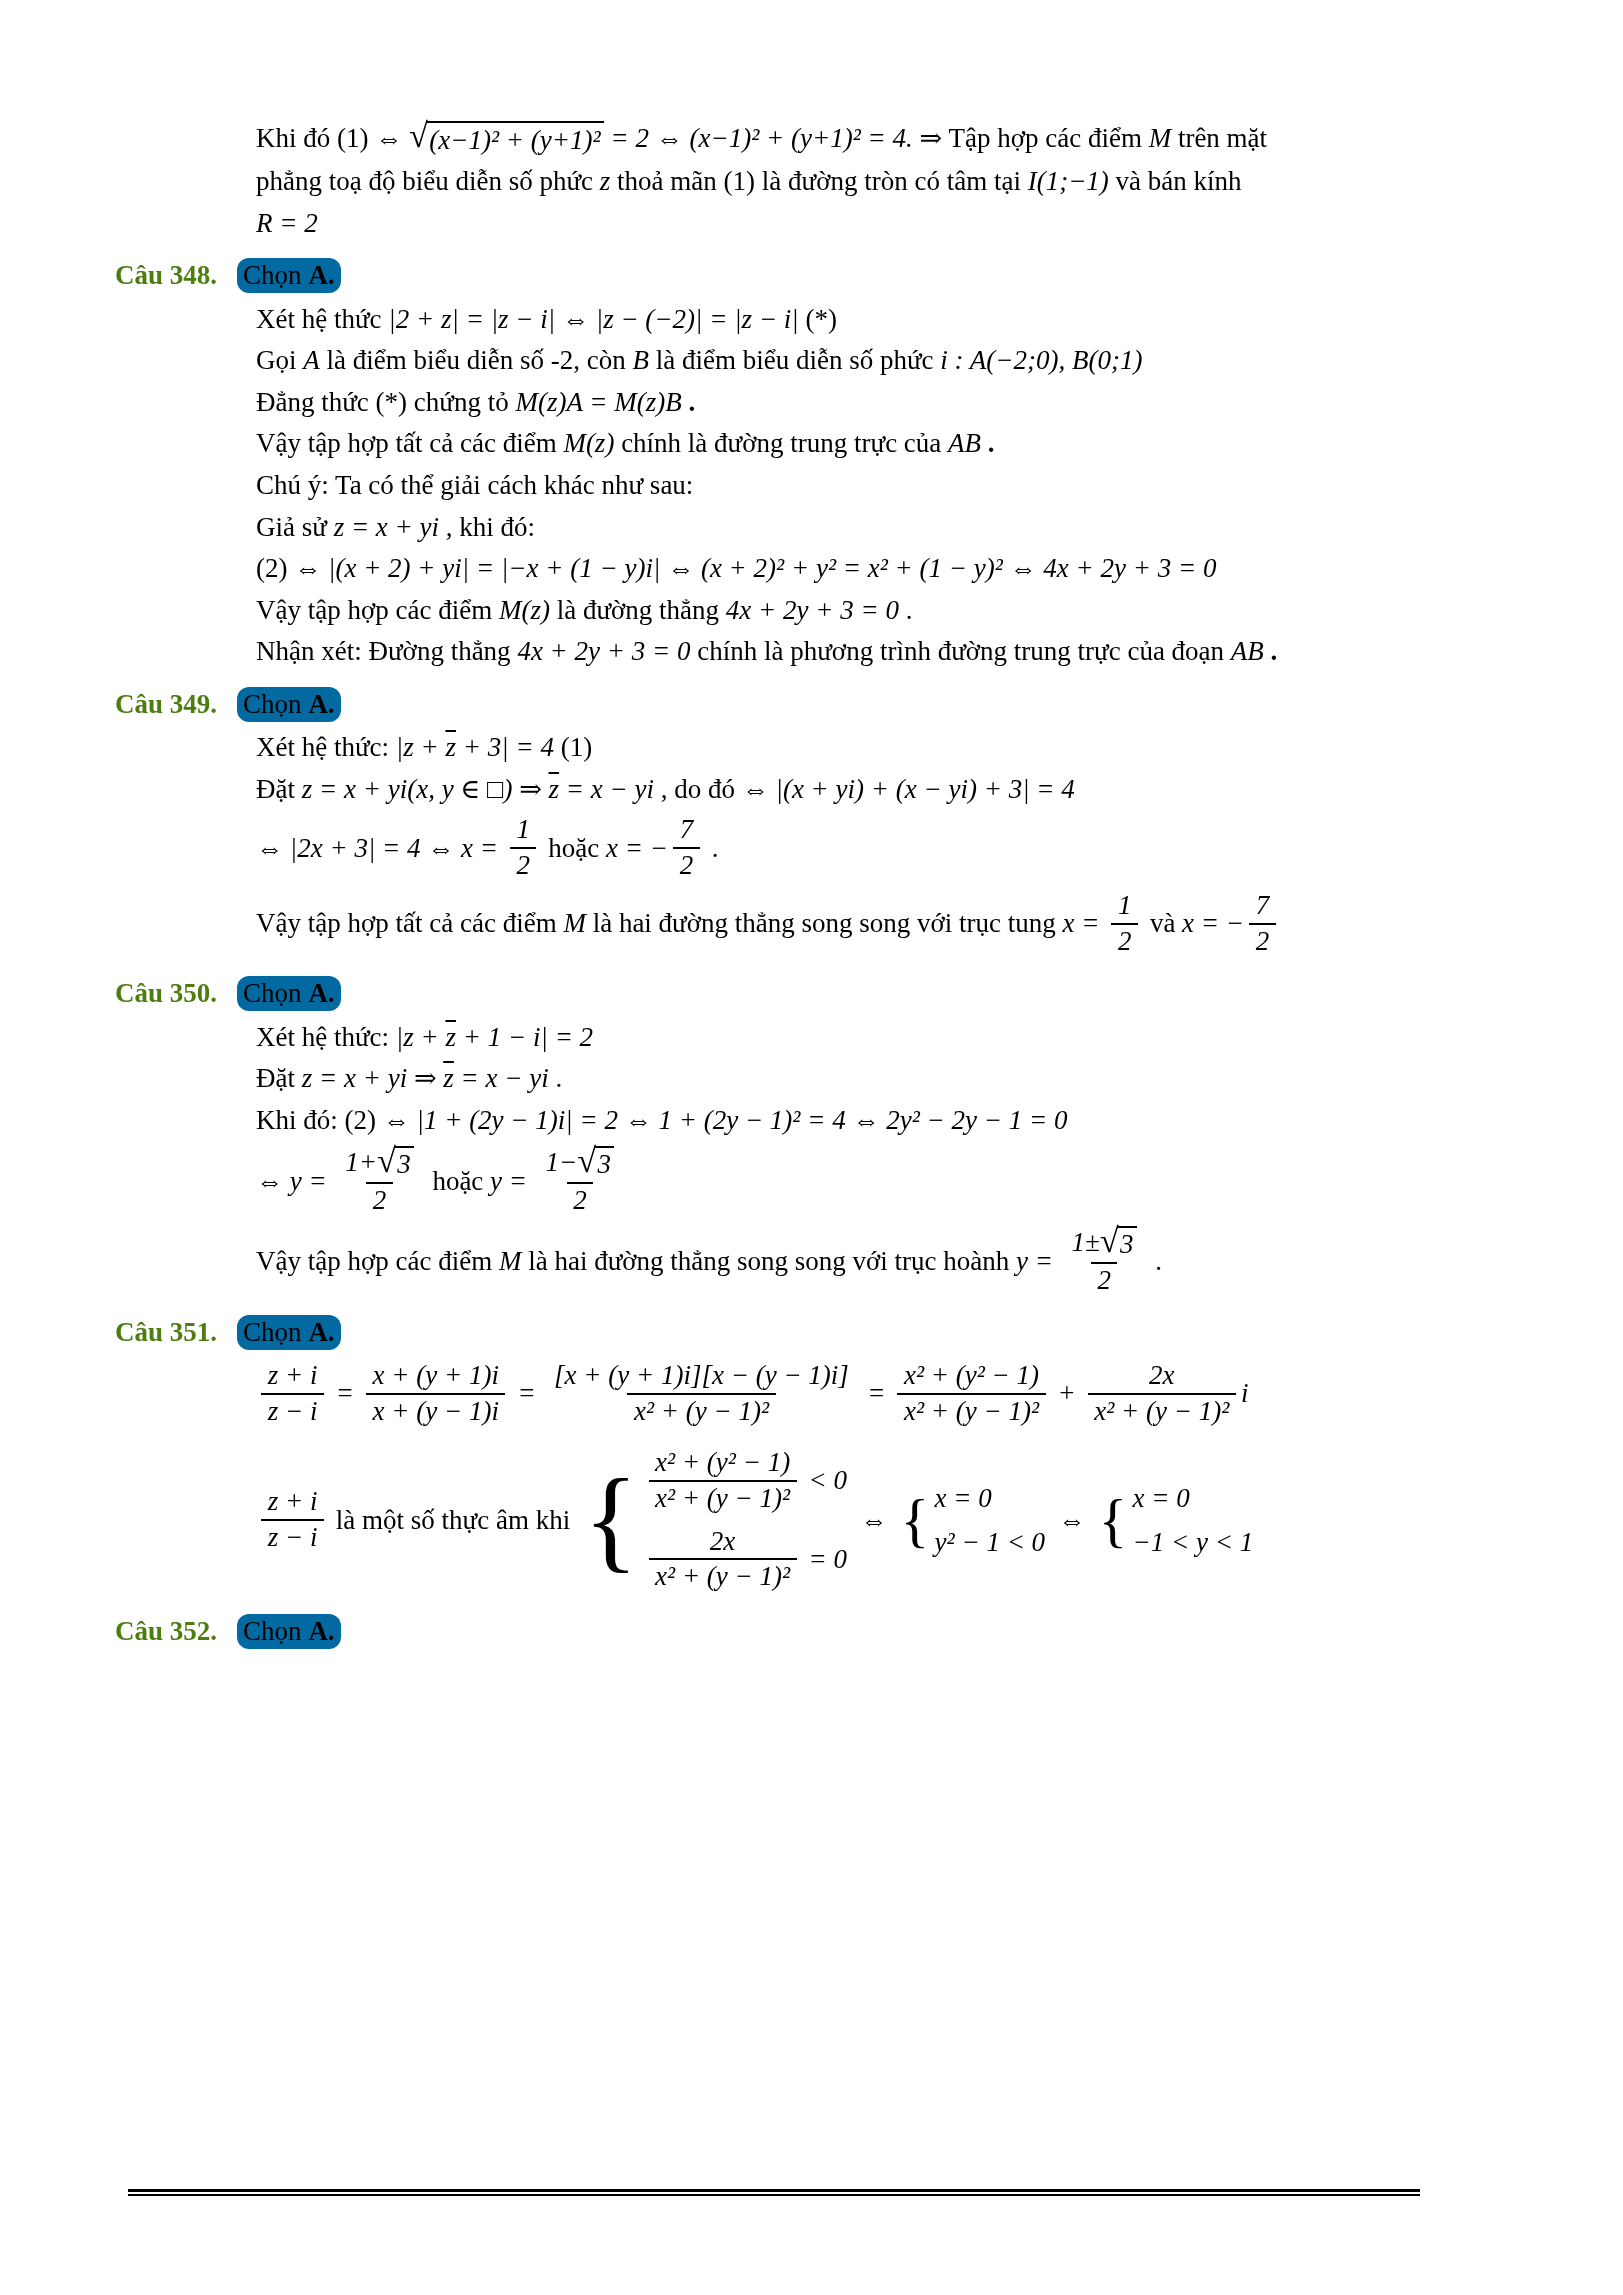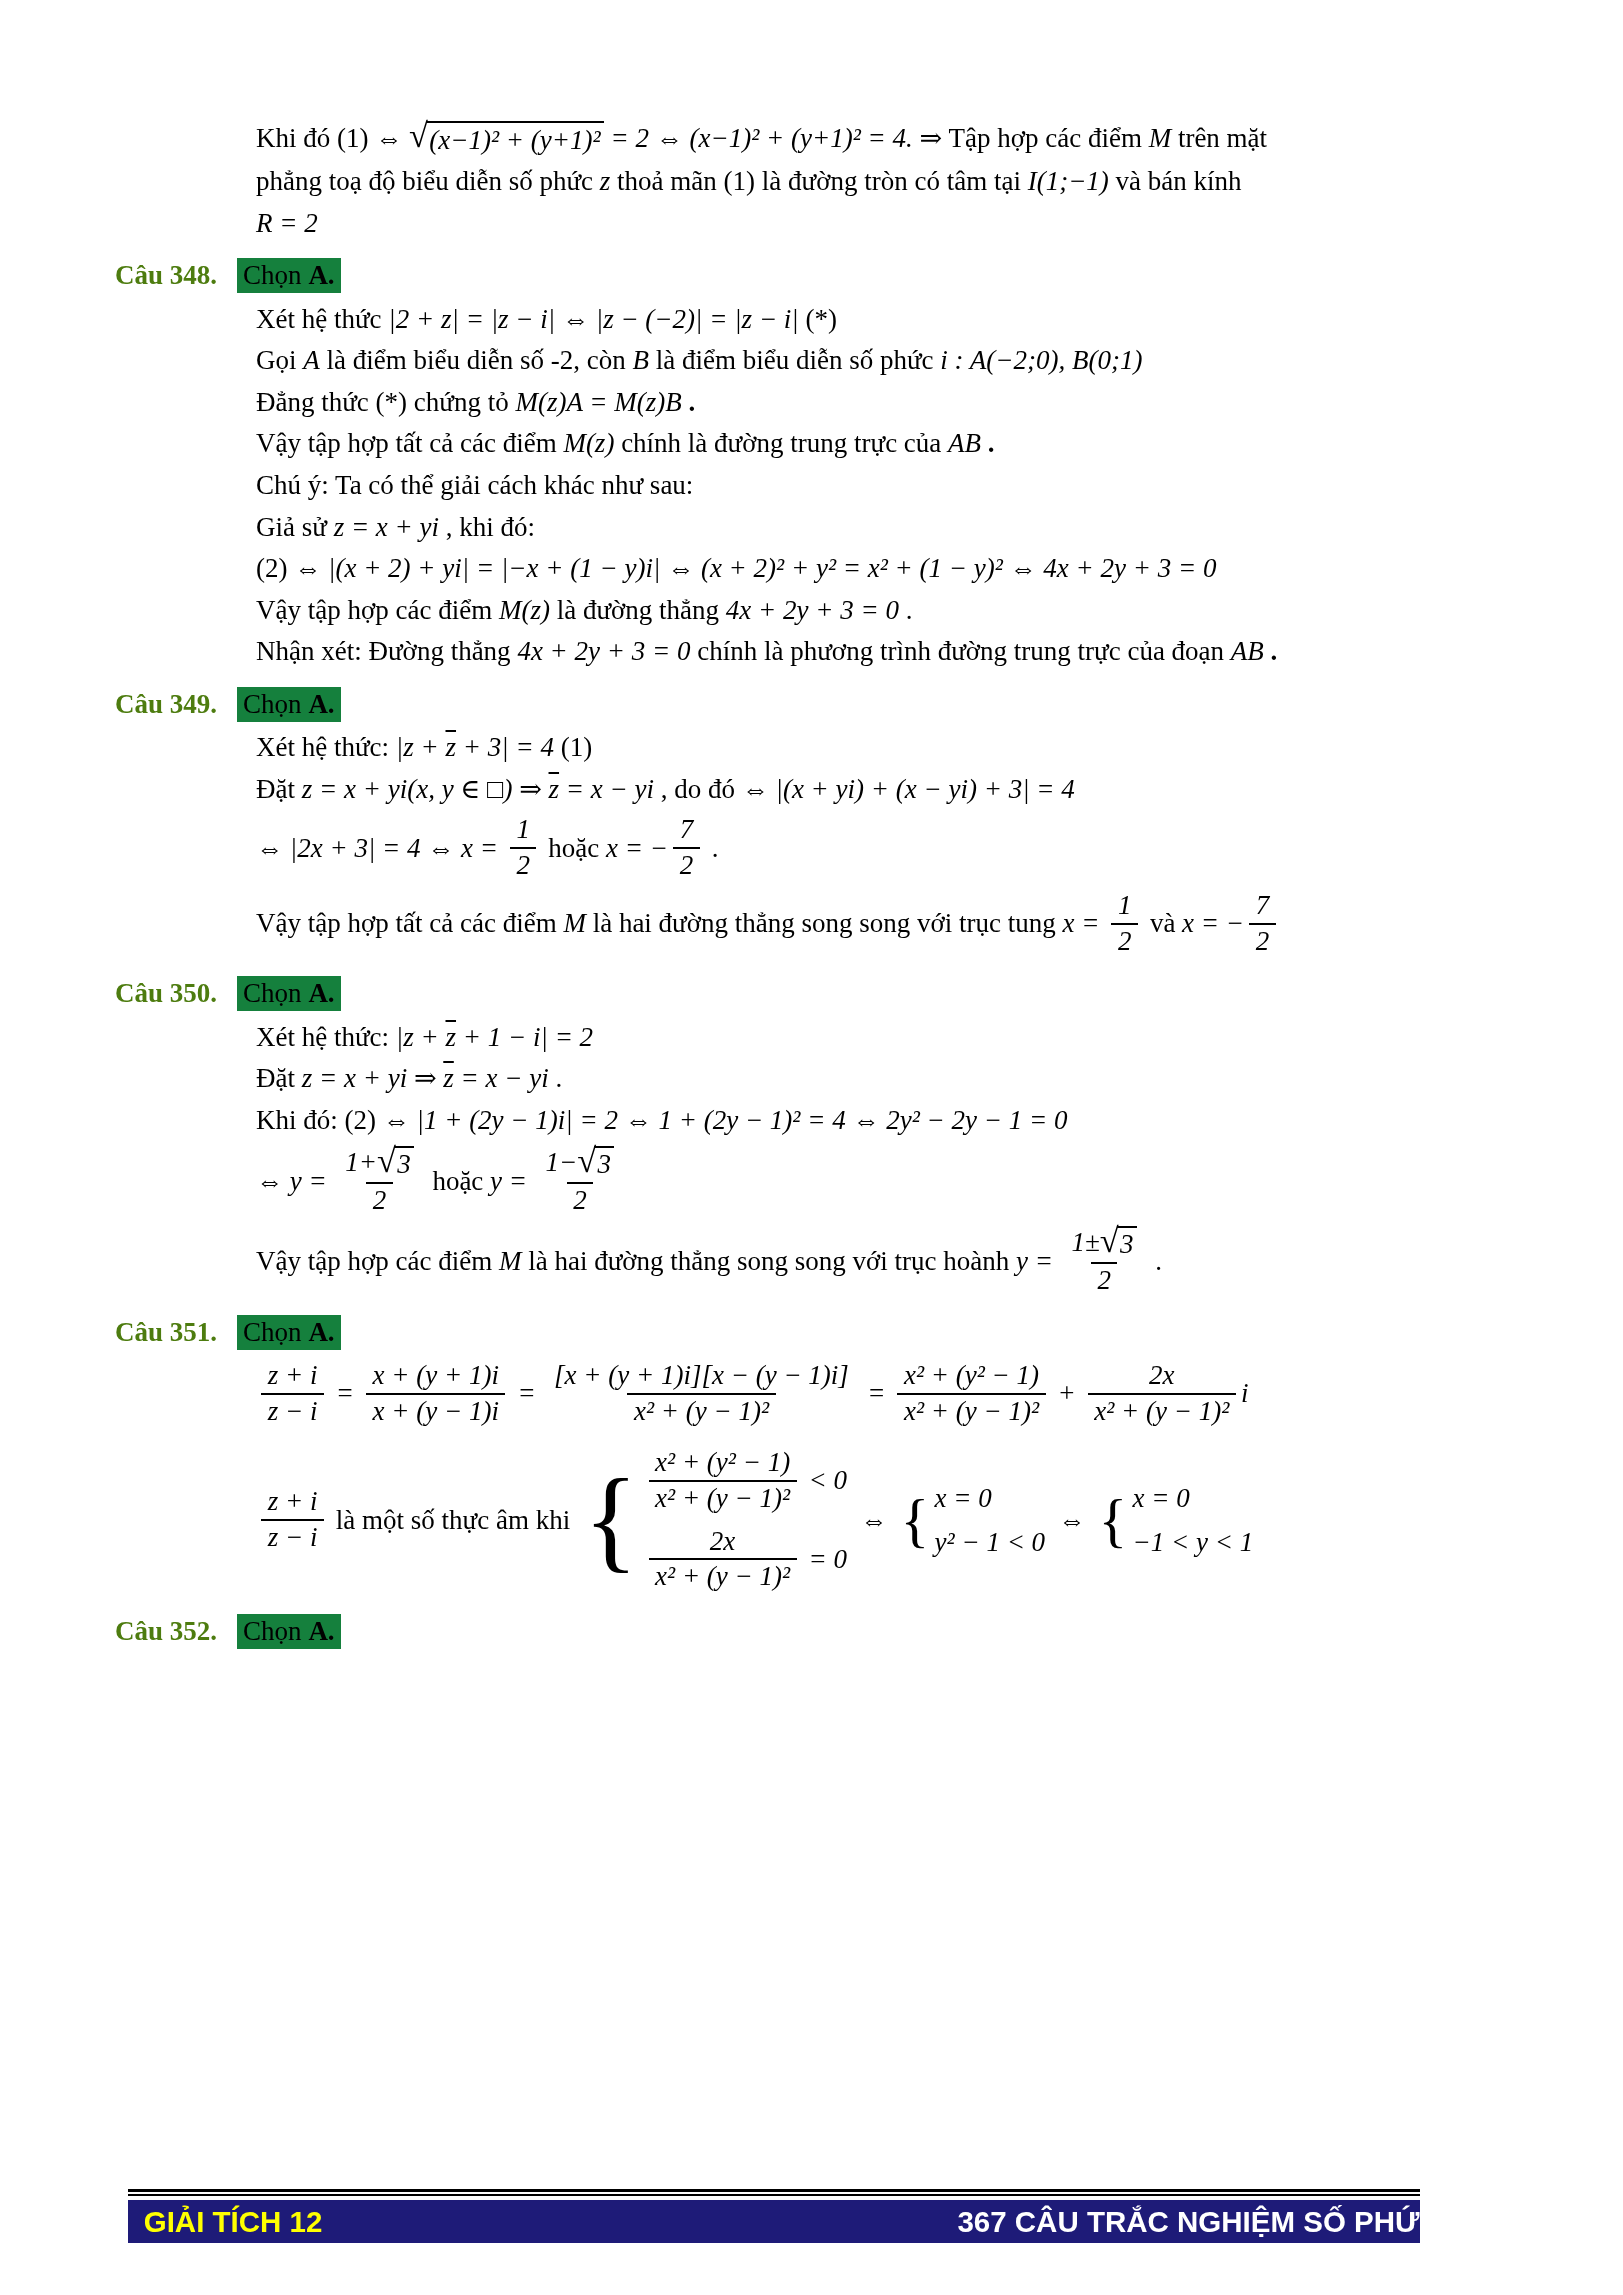--- a/index.html
+++ b/index.html
@@ -12,21 +12,21 @@
   .line{
     display:flex;align-items:center;white-space:pre;
     margin:10.5px 0 10.5px 141px;line-height:1.15;min-height:31px;
   }
   .line.h{margin-left:0;margin-top:19.6px;}
   .line.tall{margin-top:22px;margin-bottom:22px;}
   .m{font-style:italic;}
   .p{font-style:normal;}
   .b{font-weight:bold;}
   .cau{color:#4d7c0f;font-weight:bold;font-style:normal;margin-right:19.6px;}
-  .hl{background:#15803d;padding:2px 6.5px;display:inline-flex;align-items:center;}
+  .hl{background:#0369a1;padding:2px 6.5px;display:inline-flex;align-items:center;border-radius:12px;}
   .frac{
     display:inline-flex;flex-direction:column;align-items:center;
     text-align:center;margin:0 5.2px;font-style:italic;line-height:1.1;
   }
   .num{padding:0 6.5px 2px;display:inline-flex;align-items:center;justify-content:center;}
   .den{border-top:2px solid #000;padding:2px 6.5px 0;display:inline-flex;align-items:center;justify-content:center;}
   .sqrt{display:inline-flex;align-items:flex-start;}
   .radg{font-style:normal;font-size:1.28em;line-height:0.82;margin-right:-2px;}
   .radc{border-top:2px solid #000;padding:2px 3.3px 0;display:inline-flex;align-items:flex-start;}
   .cases{display:inline-flex;align-items:center;margin:0 6.5px;}
@@ -84,21 +84,14 @@
       <div class="line tall"><span class="frac"><span class="num"><span class="m">z + i</span></span><span class="den"><span class="m">z − i</span></span></span><span class="p"> là một số thực âm khi </span><span class="cases"><span class="brace" style="font-size: 114px;">{</span><span class="ccol"><span class="crow"><span class="frac"><span class="num"><span class="m">x² + (y² − 1)</span></span><span class="den"><span class="m">x² + (y − 1)²</span></span></span><span class="m"> &lt; 0</span></span><span class="crow"><span class="frac"><span class="num"><span class="m">2x</span></span><span class="den"><span class="m">x² + (y − 1)²</span></span></span><span class="m"> = 0</span></span></span></span><span class="m"> ⇔ </span><span class="cases"><span class="brace" style="font-size: 60px;">{</span><span class="ccol"><span class="crow"><span class="m">x = 0</span></span><span class="crow"><span class="m">y² − 1 &lt; 0</span></span></span></span><span class="m"> ⇔ </span><span class="cases"><span class="brace" style="font-size: 60px;">{</span><span class="ccol"><span class="crow"><span class="m">x = 0</span></span><span class="crow"><span class="m">−1 &lt; y &lt; 1</span></span></span></span></div>
       <div class="line h"><span class="cau">Câu 352.</span><span class="hl"><span class="p">Chọn </span><span class="p b">A.</span></span></div>
     </div>
 
   <div class="rule">
     <div class="r1"></div>
     <div class="rg"></div>
     <div class="r2"></div>
   </div>
 
-  <div class="bar">
-    <span class="left">GIẢI TÍCH 12</span>
-    <span class="spacer"></span>
-    <span class="right">367 CÂU TRẮC NGHIỆM SỐ PHỨC</span>
-    <span class="sep">|</span>
-    <span class="pg">63</span>
-  </div>
 </div>
 
 
 </body></html>

